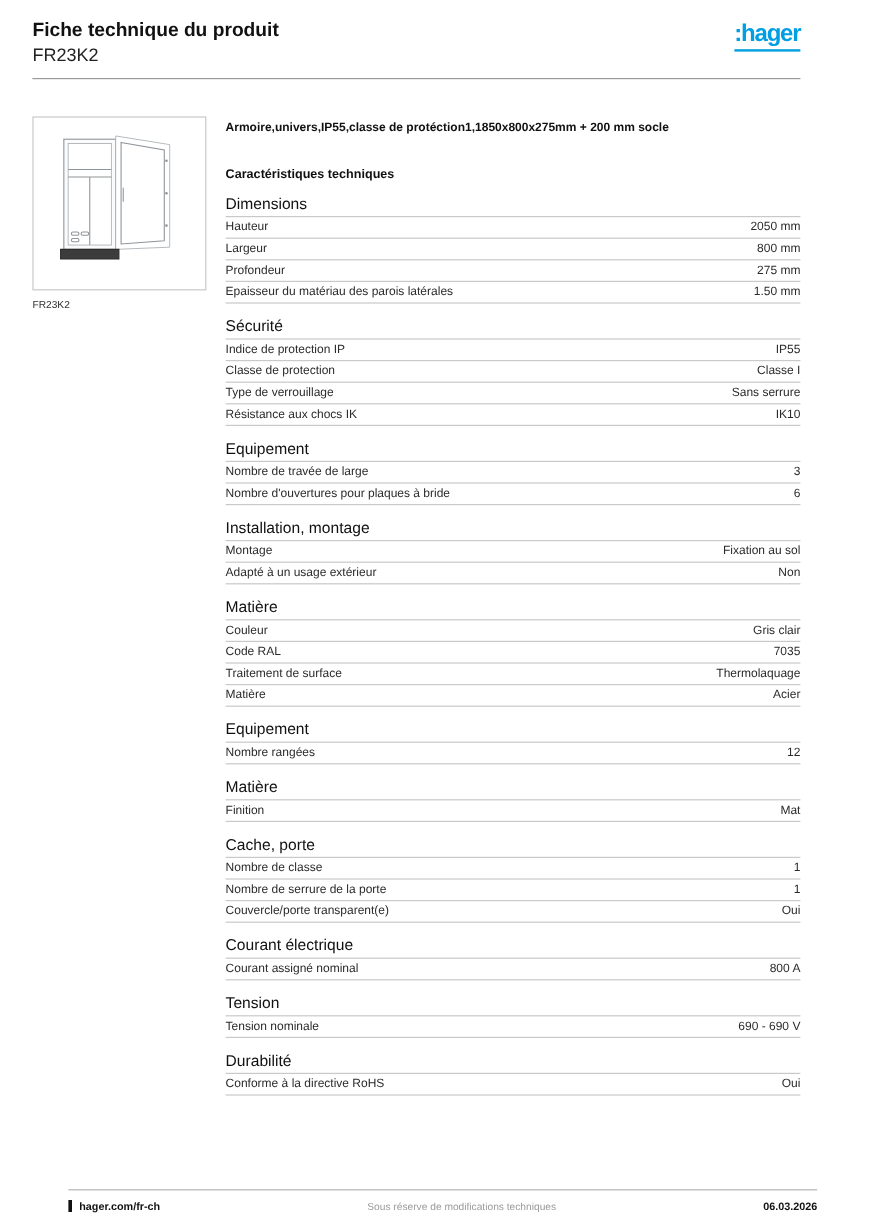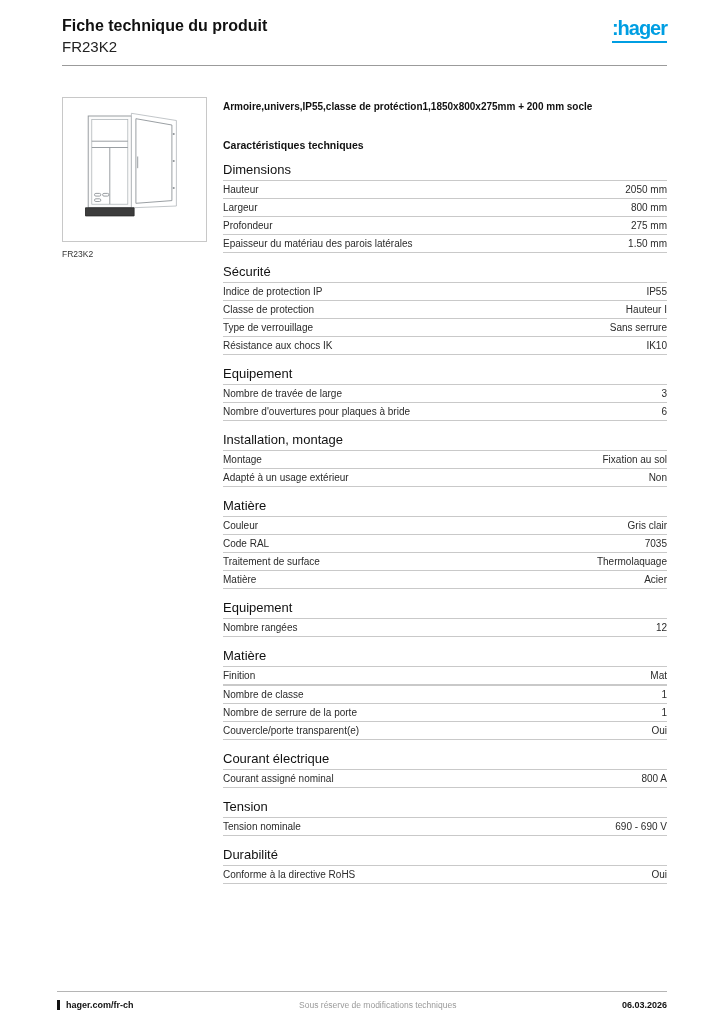--- a/index.html
+++ b/index.html
@@ -2,21 +2,21 @@
 <html><head>
 <meta charset="utf-8">
 <style>
   * { margin: 0; padding: 0; box-sizing: border-box; }
   html, body { background: #ffffff; }
   body { font-family: "Liberation Sans", sans-serif; color: #1a1a1a; }
   .page {
     position: relative;
     width: 724px; height: 1024px;
     margin: 0 auto; background: #ffffff;
-    padding: 16px 57px 0 62px;
+    padding: 16px 57px 0 27px;
   }
   
   .header { display: flex; justify-content: space-between; align-items: flex-start; padding-bottom: 10px; border-bottom: 1px solid #9b9b9b; }
   .doc-title { font-size: 16px; font-weight: bold; color: #111; line-height: 1.25; }
   .doc-subtitle { font-size: 15px; font-weight: normal; color: #222; margin-top: 2px; }
   .logo-wrap { padding-bottom: 3px; border-bottom: 2px solid #009EE2; margin-top: 2px; }
   .logo-text { font-size: 20px; font-weight: bold; color: #009EE2; letter-spacing: -1px; line-height: 1; }
   
   .main { display: flex; margin-top: 31px; }
   .left-col { width: 161px; flex: 0 0 161px; }
@@ -36,21 +36,21 @@
   .spec-row {
     display: flex; justify-content: space-between; align-items: center;
     border-top: 1px solid #c9c9c9;
     padding: 2.5px 0;
     font-size: 10px; color: #2b2b2b; line-height: 1.2;
   }
   .spec-label { text-align: left; }
   .spec-value { text-align: center; white-space: nowrap; padding-left: 10px; }
   
   .footer {
-    position: absolute; left: 57px; right: 57px; bottom: 14px;
+    position: absolute; left: 57px; right: 43px; bottom: 14px;
     border-top: 1px solid #b5b5b5;
     padding-top: 8px;
     display: flex; justify-content: space-between; align-items: center;
   }
   .footer-left { display: flex; align-items: center; gap: 6px; font-size: 9px; font-weight: bold; color: #111; }
   .footer-bar { display: inline-block; width: 3px; height: 10px; background: #111; }
   .footer-center { font-size: 8.5px; color: #9a9a9a; }
   .footer-right { font-size: 9px; font-weight: bold; color: #111; }
   
   .cab-line { stroke: #8f9498; stroke-width: 1; fill: none; }
@@ -127,21 +127,21 @@
             </div>
           </div>
           <div class="section">
             <div class="section-title">Sécurité</div>
             <div class="spec-row">
               <span class="spec-label">Indice de protection IP</span>
               <span class="spec-value">IP55</span>
             </div>
             <div class="spec-row">
               <span class="spec-label">Classe de protection</span>
-              <span class="spec-value">Hauteur I</span>
+              <span class="spec-value">Classe I</span>
             </div>
             <div class="spec-row">
               <span class="spec-label">Type de verrouillage</span>
               <span class="spec-value">Sans serrure</span>
             </div>
             <div class="spec-row">
               <span class="spec-label">Résistance aux chocs IK</span>
               <span class="spec-value">IK10</span>
             </div>
           </div>
@@ -194,20 +194,21 @@
             </div>
           </div>
           <div class="section">
             <div class="section-title">Matière</div>
             <div class="spec-row">
               <span class="spec-label">Finition</span>
               <span class="spec-value">Mat</span>
             </div>
           </div>
           <div class="section">
+            <div class="section-title">Cache, porte</div>
             <div class="spec-row">
               <span class="spec-label">Nombre de classe</span>
               <span class="spec-value">1</span>
             </div>
             <div class="spec-row">
               <span class="spec-label">Nombre de serrure de la porte</span>
               <span class="spec-value">1</span>
             </div>
             <div class="spec-row">
               <span class="spec-label">Couvercle/porte transparent(e)</span>

